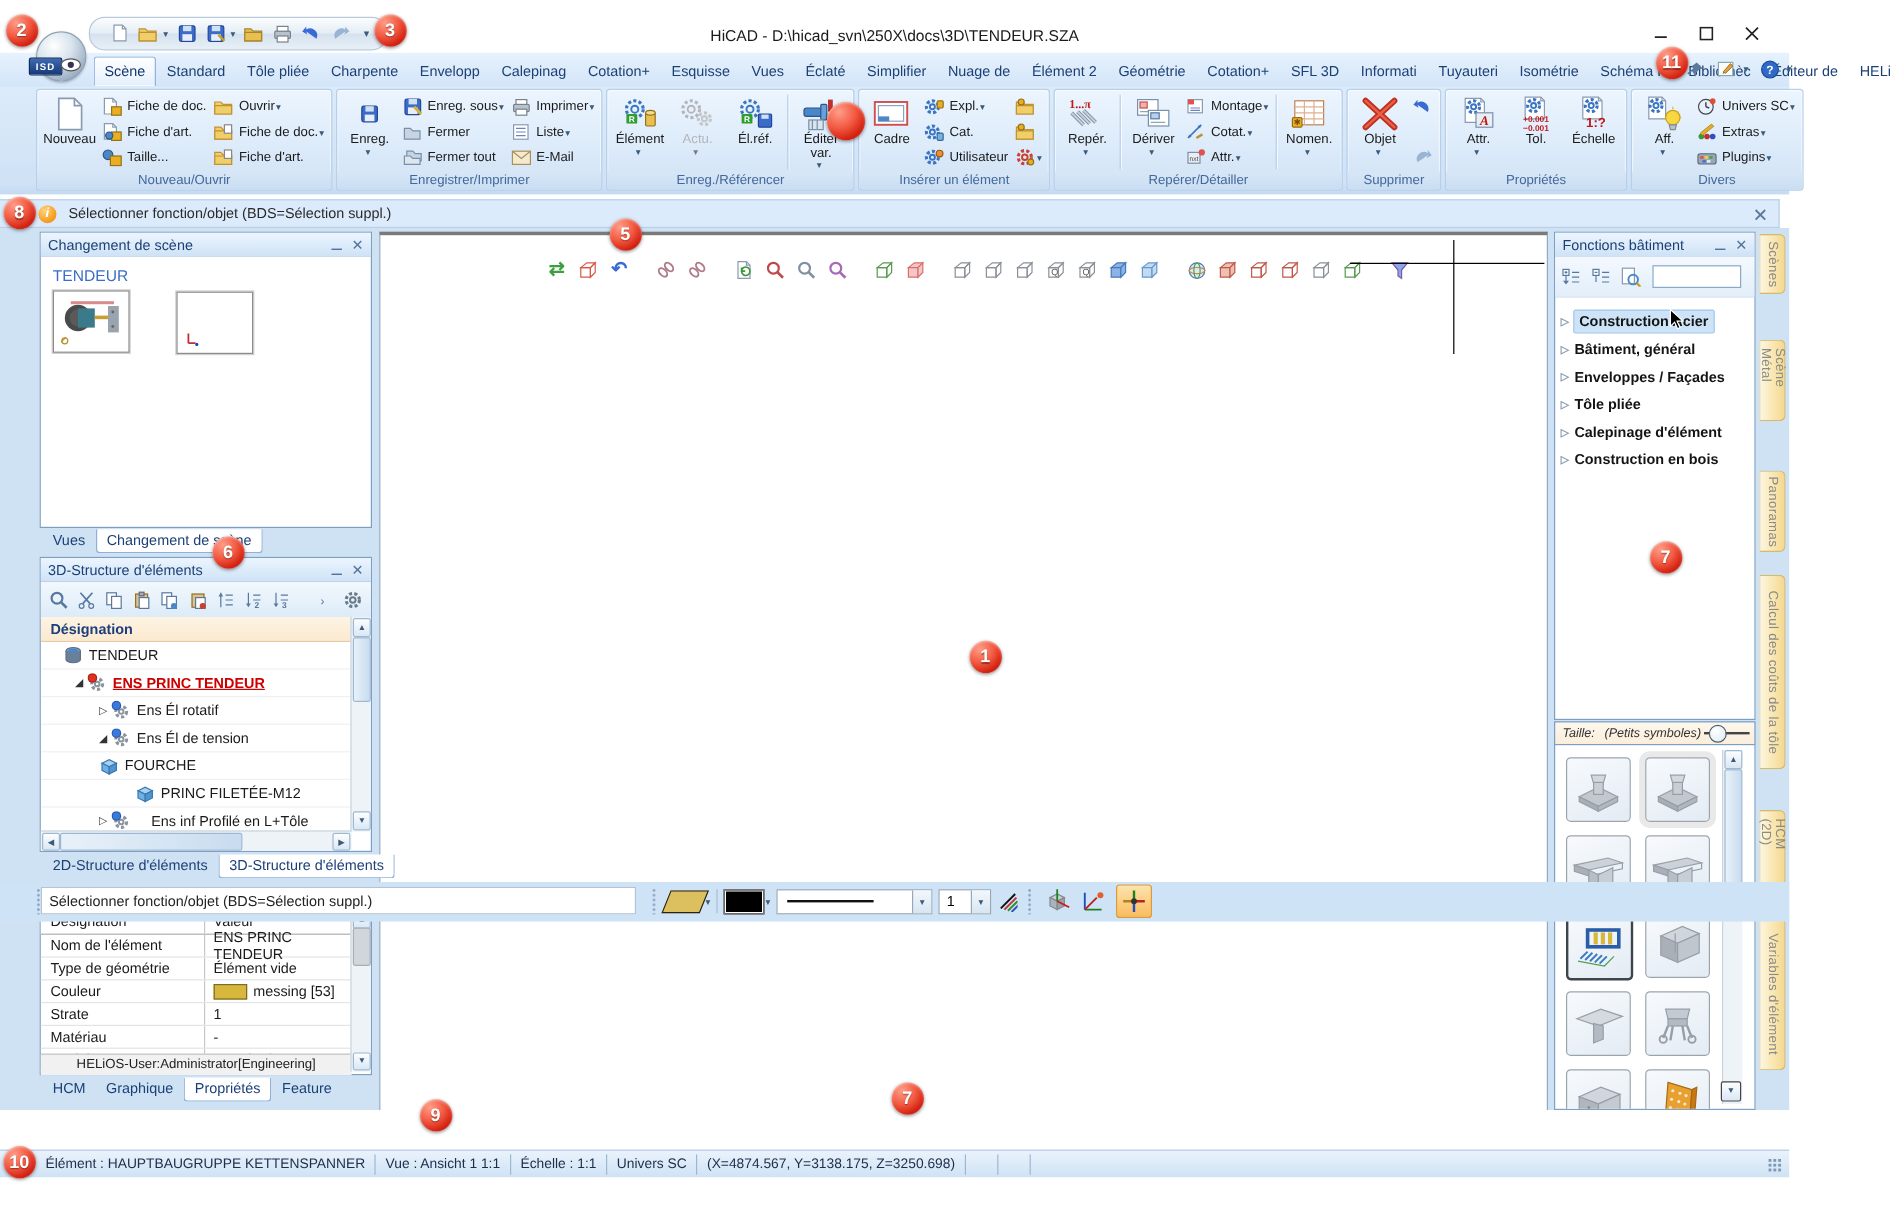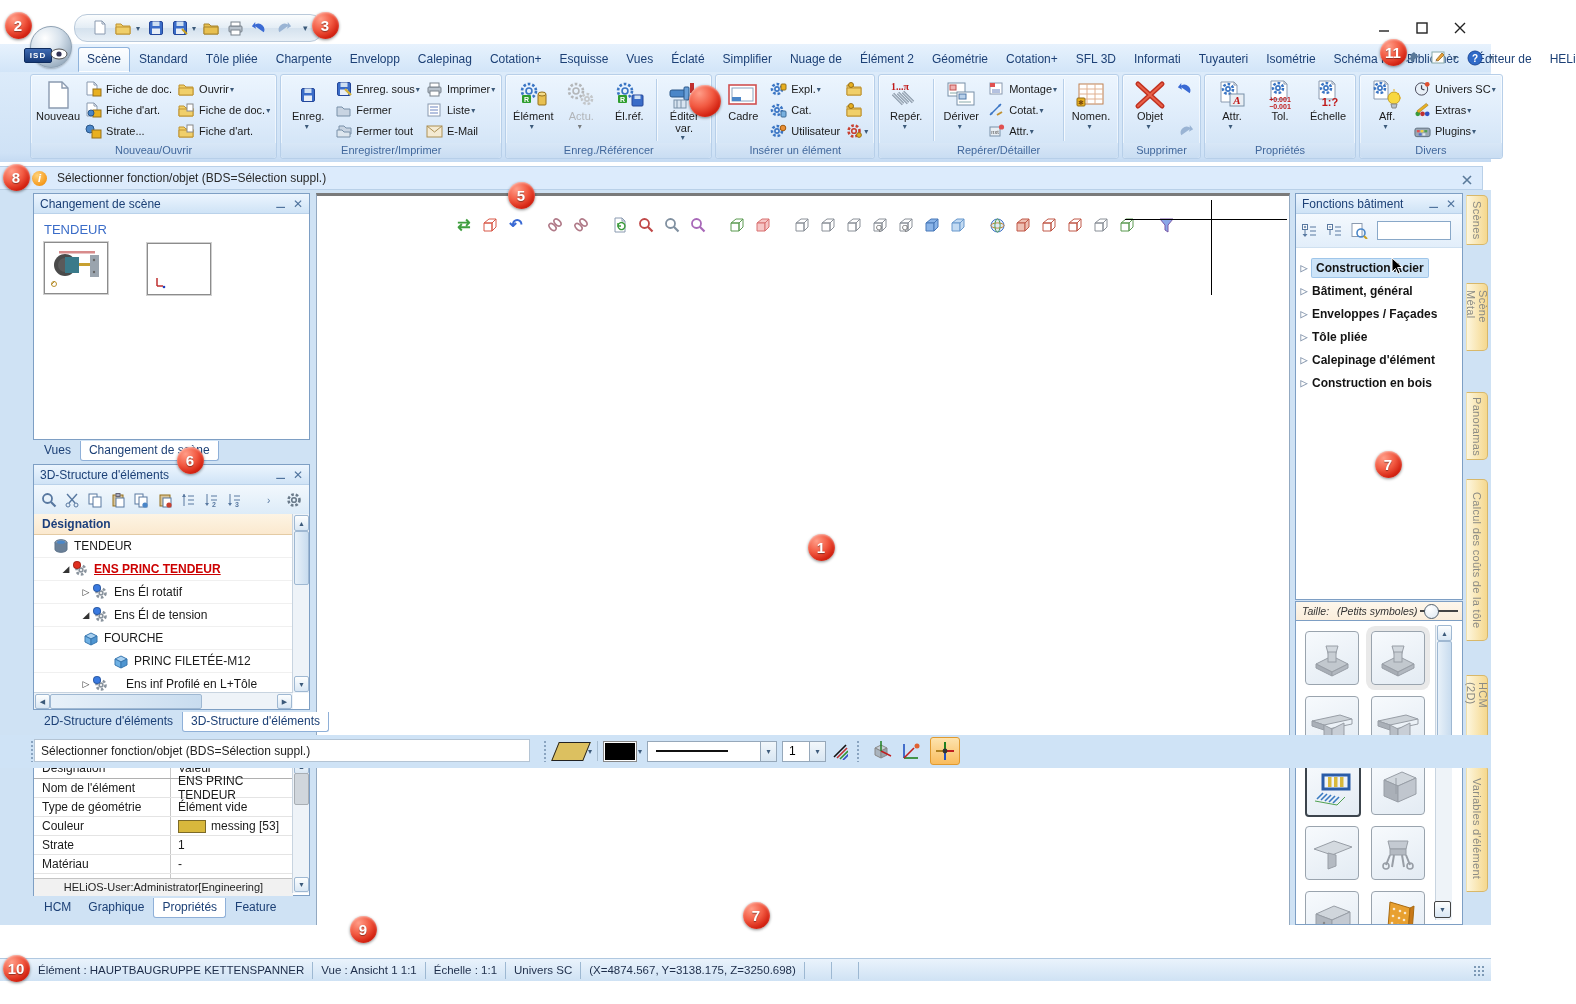--- a/index.html
+++ b/index.html
@@ -170,20 +170,21 @@
     color:#fff;font-size:15px;font-weight:bold;display:flex;align-items:center;justify-content:center;
     text-shadow:0 1px 1px rgba(0,0,0,.4);}
   .marker.ball{width:32px;height:32px;}
 </style>
 </head>
 <body>
 
 <div id="app">
 
   <div id="titlebar">
+    <div id="title-text">HiCAD - D:\hicad_svn\250X\docs\3D\TENDEUR.SZA</div>
     <div id="qat">
         <span class="qicon">
           <svg width="16" height="16" viewBox="0 0 16 16">
             <path d="M3 1 h7 l3 3 v10 h-10 z" fill="#fff" stroke="#8a9ab0"></path>
             <path d="M10 1 v3 h3" fill="none" stroke="#8a9ab0"></path>
           </svg>
         </span>
         <span class="qicon">
           <svg width="17" height="16" viewBox="0 0 17 16">
             <path d="M1 4 h5 l2 2 h7 v8 h-14 z" fill="#f0cf6a" stroke="#bf9331"></path>
@@ -345,21 +346,21 @@
                 </span>
                 <span>Fiche d'art.</span>
               </div>
               <div class="sbtn">
                 <span class="ic">
                   <svg width="17" height="16" viewBox="0 0 17 16">
                     <circle cx="5" cy="6" r="4" fill="#4a86c8" stroke="#2a5688"></circle>
                     <rect x="7" y="7" width="9" height="8" fill="#e8b020" stroke="#96701a"></rect>
                   </svg>
                 </span>
-                <span>Strate...</span>
+                <span>Taille...</span>
               </div>
             </div>
             <div class="scol">
               <div class="sbtn">
                 <span class="ic">
                   <svg width="17" height="16" viewBox="0 0 17 16">
                     <path d="M1 4 h5 l2 2 h7 v8 h-14 z" fill="#f0cf6a" stroke="#bf9331"></path>
                     <path d="M1 7 h14 v7 h-14 z" fill="#f0cf6a" stroke="#bf9331"></path>
                   </svg>
                 </span>

